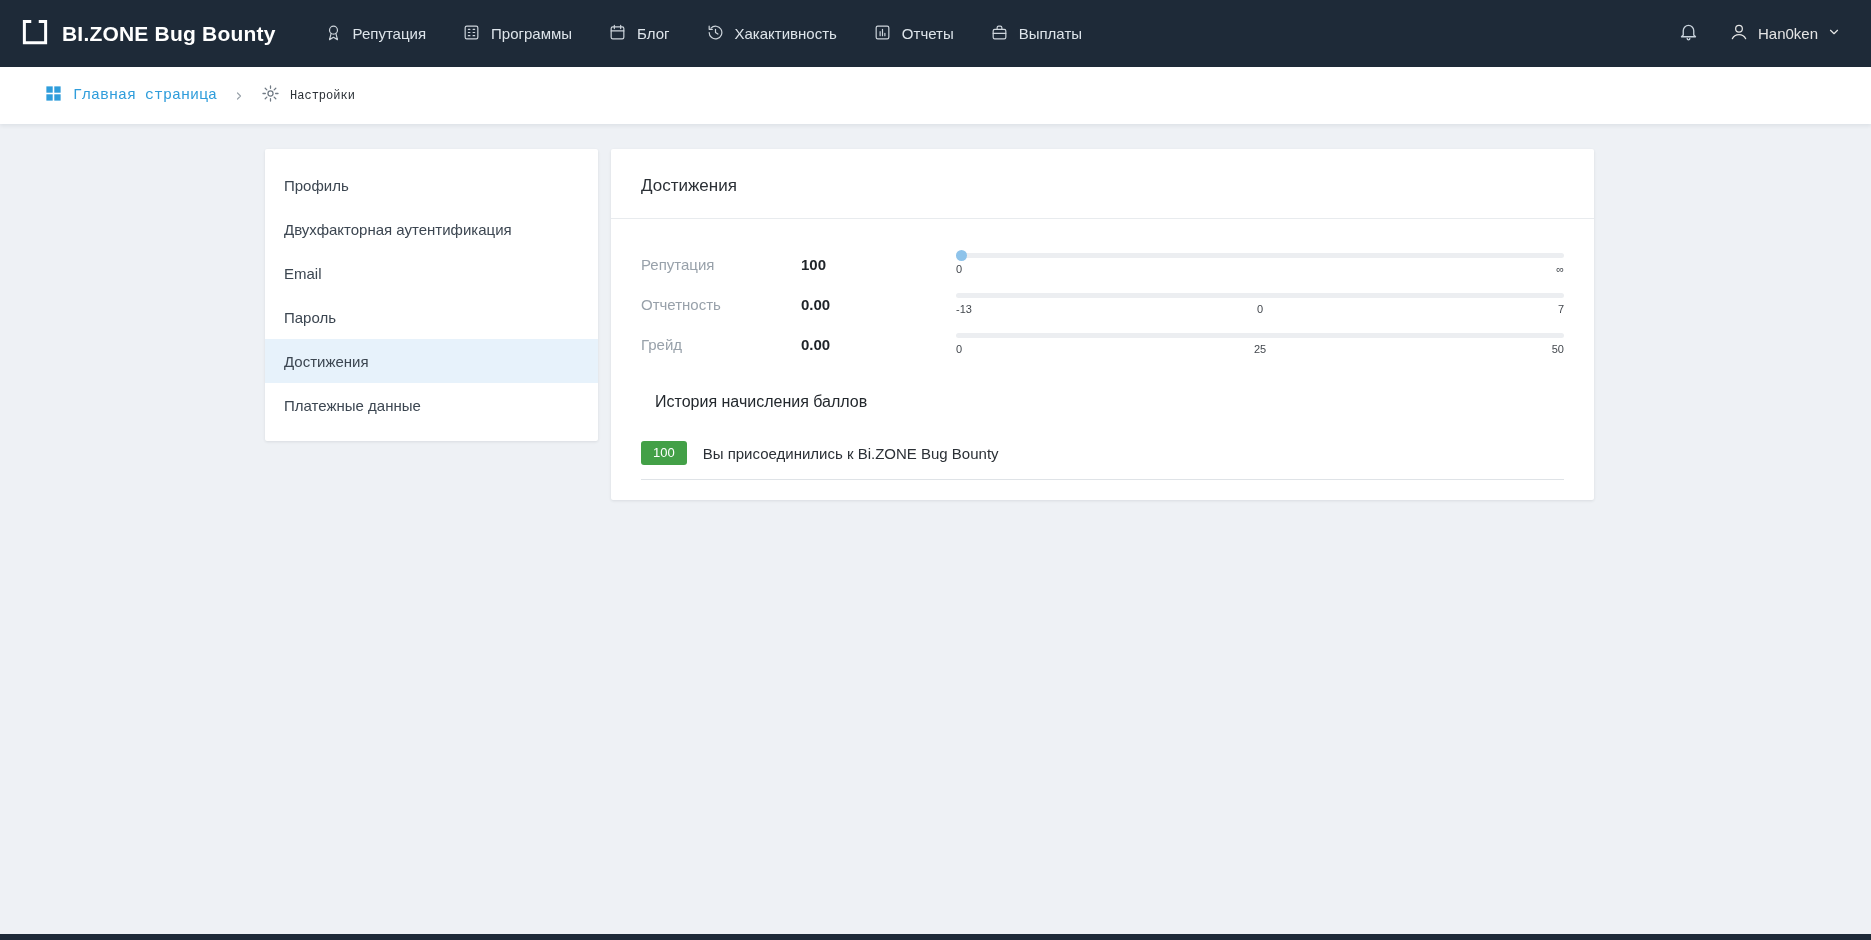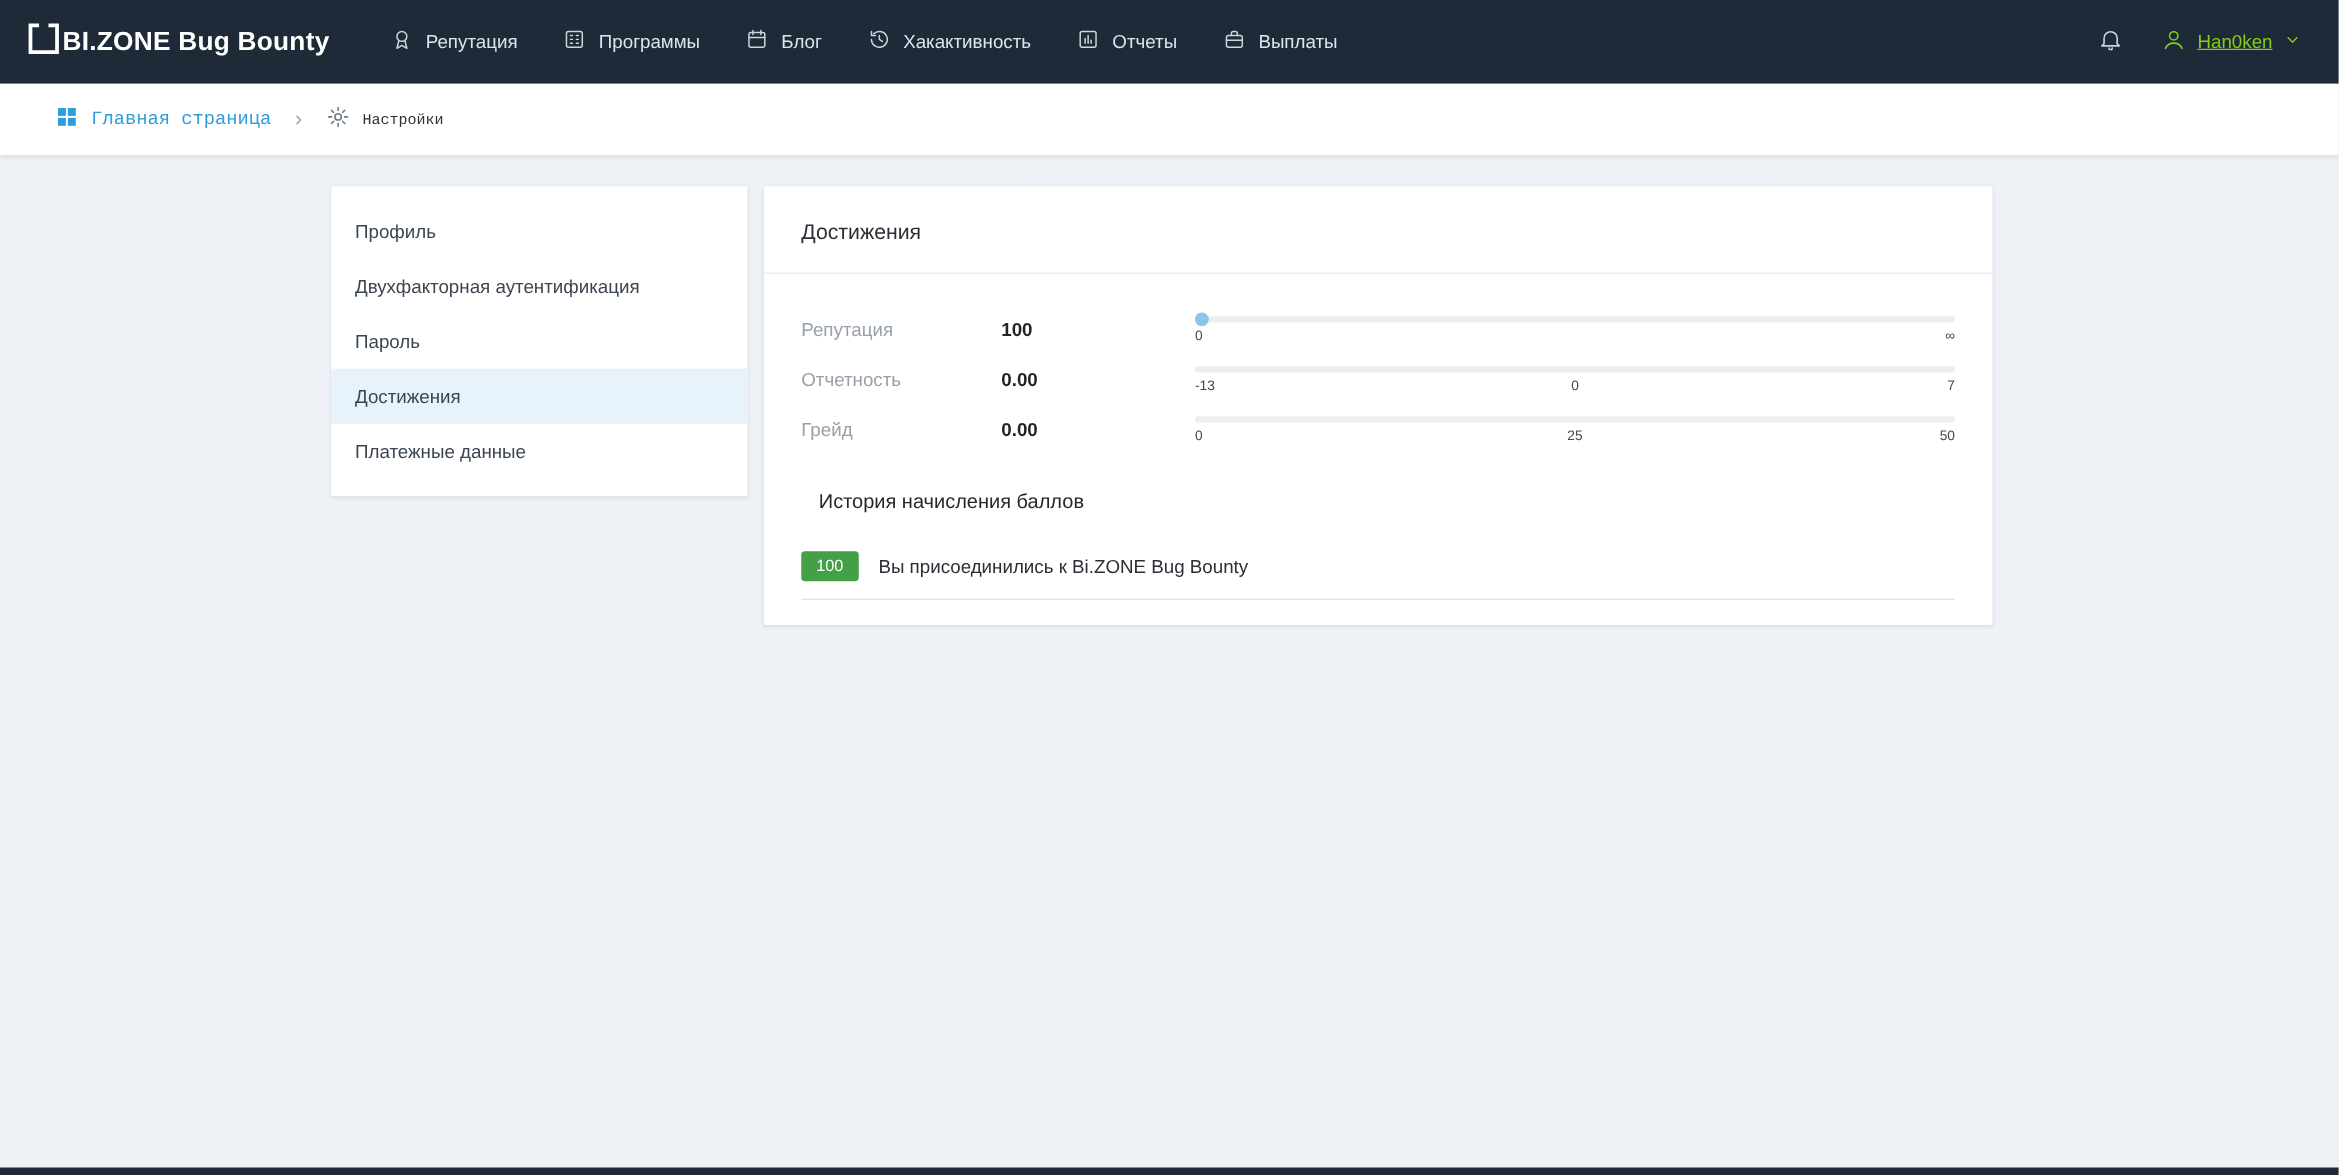--- a/index.html
+++ b/index.html
@@ -9,31 +9,31 @@
     background:#eef1f5;
     overflow:hidden;
     position:relative;
   }
 
   
   .topnav {
     height:67px; background:#1e2a38; display:flex; align-items:center;
     padding:0 30px 0 20px; color:#e8edf2;
   }
-  .logo-wrap { display:flex; align-items:center; margin-right:34px; cursor:pointer; }
+  .logo-wrap { display:flex; align-items:center; gap:12px; margin-right:34px; cursor:pointer; }
   .brand { font-size:21px; font-weight:bold; color:#ffffff; letter-spacing:.2px; white-space:nowrap; }
   .nav-items { display:flex; align-items:center; gap:8px; }
   .nav-item {
     display:flex; align-items:center; gap:10px; padding:10px 14px;
     font-size:15px; color:#dde4ea; cursor:pointer; white-space:nowrap;
   }
   .nav-item svg { flex:0 0 auto; opacity:.92; }
   .topnav-right { margin-left:auto; display:flex; align-items:center; gap:30px; }
   .bell-btn { display:flex; align-items:center; color:#c9d3dc; cursor:pointer; }
-  .user-menu { display:flex; align-items:center; gap:9px; color:#84cc16; font-size:15px; cursor:pointer;text-decoration:underline; }
+  .user-menu { display:flex; align-items:center; gap:9px; color:#e5e5e5; font-size:15px; cursor:pointer; }
 
   
   .breadcrumb-bar {
     height:57px; background:#ffffff; display:flex; align-items:center;
     padding:0 44px; gap:12px; box-shadow:0 2px 4px rgba(20,30,40,.07);
     position:relative; z-index:2;font-family:Liberation Mono, monospace;
   }
   .crumb-home { display:flex; align-items:center; gap:10px; cursor:pointer; }
   .crumb-link { color:#2f9ddb; font-size:15px; }
   .crumb-sep { display:flex; align-items:center; color:#9aa3ab; margin:0 4px; }
@@ -215,20 +215,23 @@
 </div>
 
 <div class="content">
 
   <div class="card sidebar-card">
     <div class="menu-item">
       <span>Профиль</span>
     </div>
     <div class="menu-item">
       <span>Двухфакторная аутентификация</span>
+    </div>
+    <div class="menu-item">
+      <span>Email</span>
     </div>
     <div class="menu-item">
       <span>Пароль</span>
     </div>
     <div class="menu-item active">
       <span>Достижения</span>
     </div>
     <div class="menu-item">
       <span>Платежные данные</span>
     </div>

